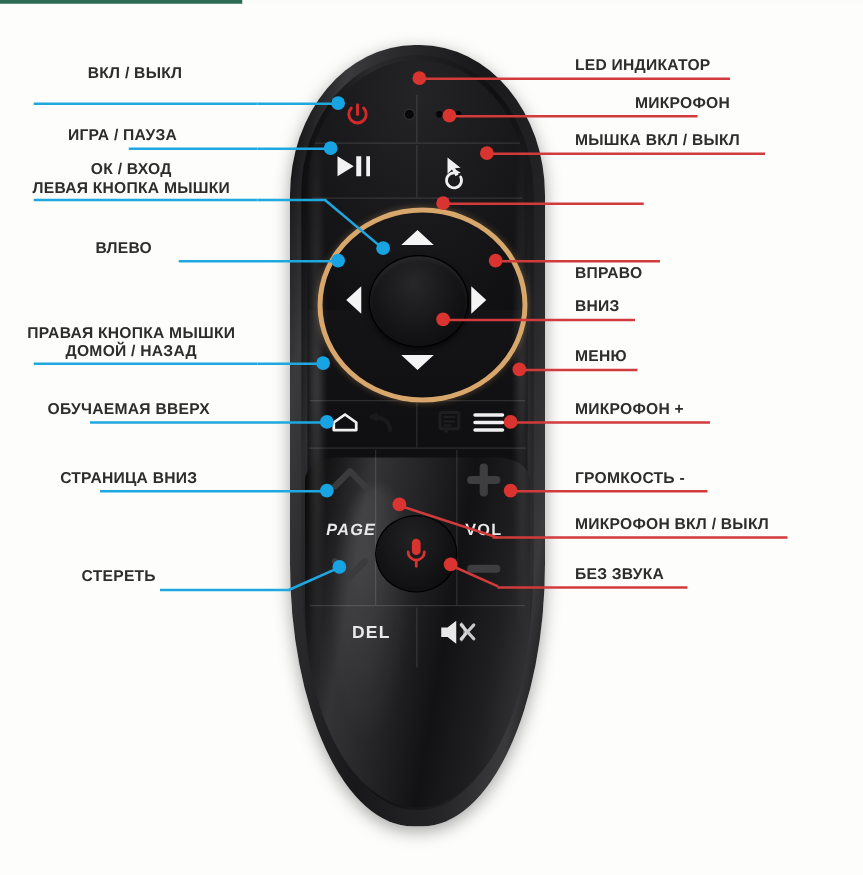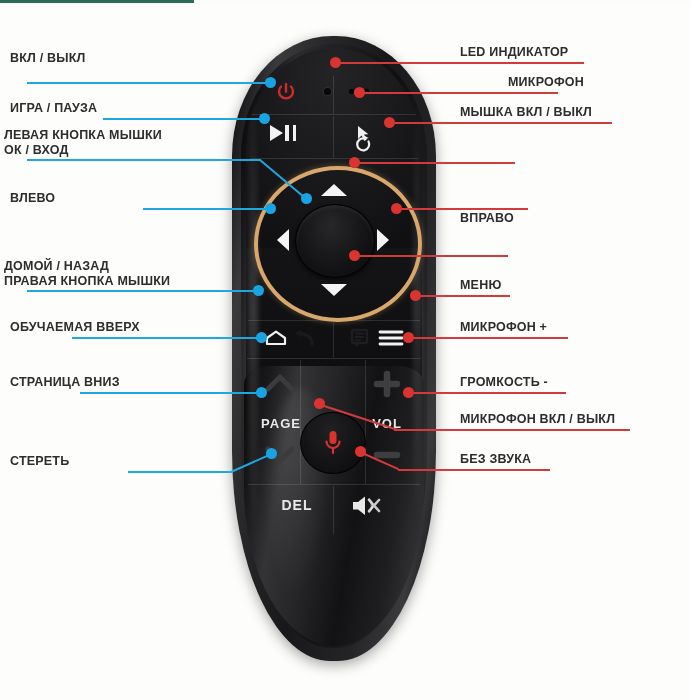--- a/index.html
+++ b/index.html
@@ -19,21 +19,21 @@
   
   .lbl{
     position:absolute;
     font-size:12.5px;
     font-weight:700;
     color:#2d2d2d;
     letter-spacing:.2px;
     white-space:nowrap;
     line-height:14.5px;
   }
-  .lbl.r{text-align:left;}
+  .lbl.r{text-align:center;}
   .lbl.l{text-align:left;}
   .lbl .ln{display:block;}
 
   
   .ul{position:absolute;height:2px;}
   .ul.blue{background:#1fa8e0;}
   .ul.red{background:#d23b3b;}
 
   
   .leader{position:absolute;height:2px;transform-origin:0 50%;}
@@ -225,21 +225,21 @@
       <svg width="26" height="18" viewBox="0 0 26 18" aria-hidden="true">
         <path d="M2 3 H24 M2 9 H24 M2 15 H24" stroke="#f0f0f0" stroke-width="2.8" stroke-linecap="round"></path>
       </svg>
     </div>
 
     <div class="chev" style="left:30px;top:334px;width:36px;height:26px;">
       <svg width="36" height="26" viewBox="0 0 36 26" aria-hidden="true">
         <path d="M6 19 L18 7 L30 19" fill="none" stroke="#3b3b3e" stroke-width="5" stroke-linecap="round" stroke-linejoin="round"></path>
       </svg>
     </div>
-    <div class="txtkey" style="left:21px;top:380px;width:56px;text-align:center;">PAGE</div>
+    <div class="txtkey" style="left:21px;top:380px;width:56px;text-align:center;font-style:italic;">PAGE</div>
     <div class="chev" style="left:30px;top:406px;width:36px;height:26px;">
       <svg width="36" height="26" viewBox="0 0 36 26" aria-hidden="true">
         <path d="M6 7 L18 19 L30 7" fill="none" stroke="#3b3b3e" stroke-width="5" stroke-linecap="round" stroke-linejoin="round"></path>
       </svg>
     </div>
 
     <div class="chev" style="left:138px;top:334px;width:34px;height:28px;">
       <svg width="34" height="28" viewBox="0 0 34 28" aria-hidden="true">
         <path d="M17 4 V24 M7 14 H27" stroke="#3e3e41" stroke-width="6.5" stroke-linecap="round"></path>
       </svg>
@@ -270,46 +270,46 @@
     </div>
   </div>
 
   <div class="lbl r" style="left:10px;top:51px;width:196px;">
     <span class="ln">ВКЛ / ВЫКЛ</span>
   </div>
   <div class="ul blue" style="left:27px;top:82px;width:179px;"></div>
   <div class="leader blue" style="left:206px;top:82px;width:64px;"></div>
   <div class="dot blue" style="left:265px;top:77px;"></div>
 
-  <div class="lbl r" style="left:10px;top:101px;width:196px;">
+  <div class="lbl r" style="left:0;top:101px;width:196px;">
     <span class="ln">ИГРА / ПАУЗА</span>
   </div>
   <div class="ul blue" style="left:103px;top:118px;width:103px;"></div>
   <div class="leader blue" style="left:206px;top:118px;width:58px;"></div>
   <div class="dot blue" style="left:259px;top:113px;"></div>
 
   <div class="lbl r" style="left:4px;top:128px;width:202px;">
+    <span class="ln">ОК / ВХОД</span>
     <span class="ln">ЛЕВАЯ КНОПКА МЫШКИ</span>
-    <span class="ln">ОК / ВХОД</span>
   </div>
   <div class="ul blue" style="left:27px;top:159px;width:179px;"></div>
   <div class="leader blue" style="left:206px;top:159px;width:55px;"></div>
   <div class="leader blue" style="left:260px;top:159px;width:59px;transform:rotate(40deg);"></div>
   <div class="dot blue" style="left:301px;top:193px;"></div>
 
   <div class="lbl r" style="left:10px;top:191px;width:178px;">
     <span class="ln">ВЛЕВО</span>
   </div>
   <div class="ul blue" style="left:143px;top:208px;width:45px;"></div>
   <div class="leader blue" style="left:188px;top:208px;width:82px;"></div>
   <div class="dot blue" style="left:265px;top:203px;"></div>
 
   <div class="lbl r" style="left:4px;top:259px;width:202px;">
+    <span class="ln">ПРАВАЯ КНОПКА МЫШКИ</span>
     <span class="ln">ДОМОЙ / НАЗАД</span>
-    <span class="ln">ПРАВАЯ КНОПКА МЫШКИ</span>
   </div>
   <div class="ul blue" style="left:27px;top:290px;width:179px;"></div>
   <div class="leader blue" style="left:206px;top:290px;width:52px;"></div>
   <div class="dot blue" style="left:253px;top:285px;"></div>
 
   <div class="lbl r" style="left:10px;top:320px;width:186px;">
     <span class="ln">ОБУЧАЕМАЯ ВВЕРХ</span>
   </div>
   <div class="ul blue" style="left:72px;top:337px;width:124px;"></div>
   <div class="leader blue" style="left:196px;top:337px;width:66px;"></div>
@@ -355,20 +355,23 @@
   <div class="leader red" style="left:355px;top:162px;width:105px;"></div>
   <div class="dot red" style="left:349px;top:157px;"></div>
 
   <div class="lbl l" style="left:460px;top:191px;width:200px;margin-top:20px;">
     <span class="ln">ВПРАВО</span>
   </div>
   <div class="ul red" style="left:460px;top:208px;width:68px;"></div>
   <div class="leader red" style="left:397px;top:208px;width:63px;"></div>
   <div class="dot red" style="left:391px;top:203px;"></div>
 
+  <div class="lbl l" style="left:460px;top:238px;width:200px;">
+    <span class="ln">ВНИЗ</span>
+  </div>
   <div class="ul red" style="left:460px;top:255px;width:48px;"></div>
   <div class="leader red" style="left:355px;top:255px;width:105px;"></div>
   <div class="dot red" style="left:349px;top:250px;"></div>
 
   <div class="lbl l" style="left:460px;top:278px;width:200px;">
     <span class="ln">МЕНЮ</span>
   </div>
   <div class="ul red" style="left:460px;top:295px;width:50px;"></div>
   <div class="leader red" style="left:416px;top:295px;width:44px;"></div>
   <div class="dot red" style="left:410px;top:290px;"></div>

